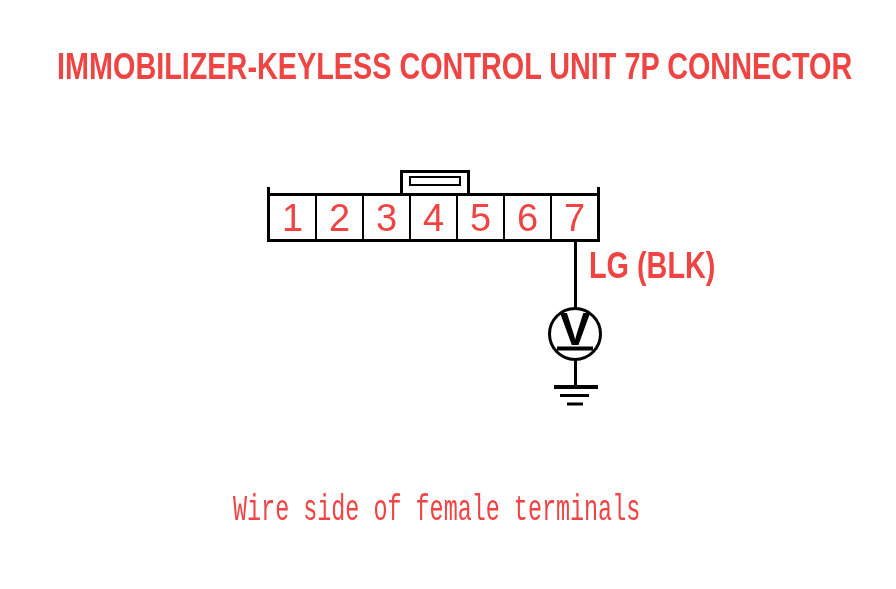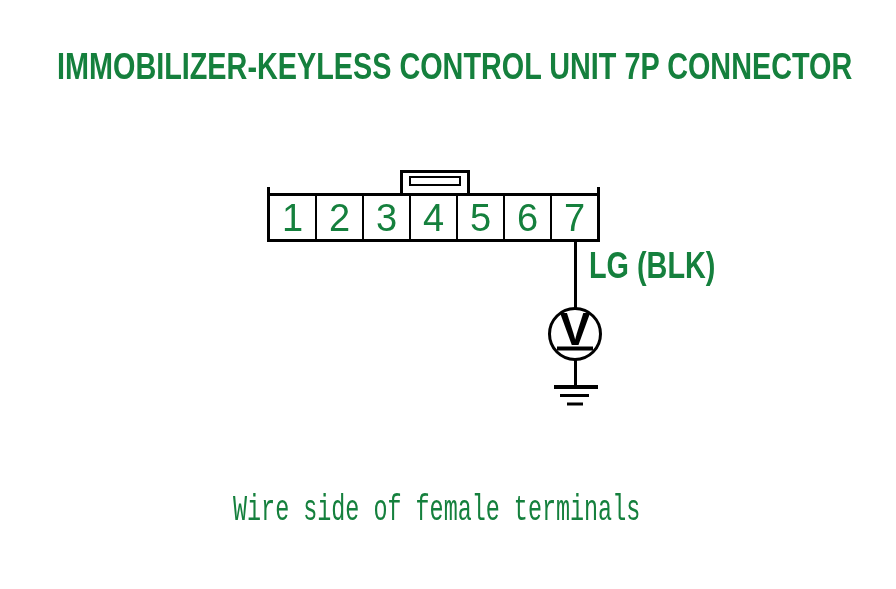--- a/index.html
+++ b/index.html
@@ -7,21 +7,21 @@
     padding: 0;
     background: #ffffff;
   }
   .canvas {
     position: relative;
     width: 896px;
     height: 589px;
     background: #ffffff;
     overflow: hidden;
     font-family: "Liberation Sans", sans-serif;
-    color: #15803d;
+    color: #ef4444;
   }
   .abs { position: absolute; }
 
   
   .diagram-title {
     left: 57px;
     top: 49px;
     font-size: 36px;
     font-weight: bold;
     line-height: 1;

